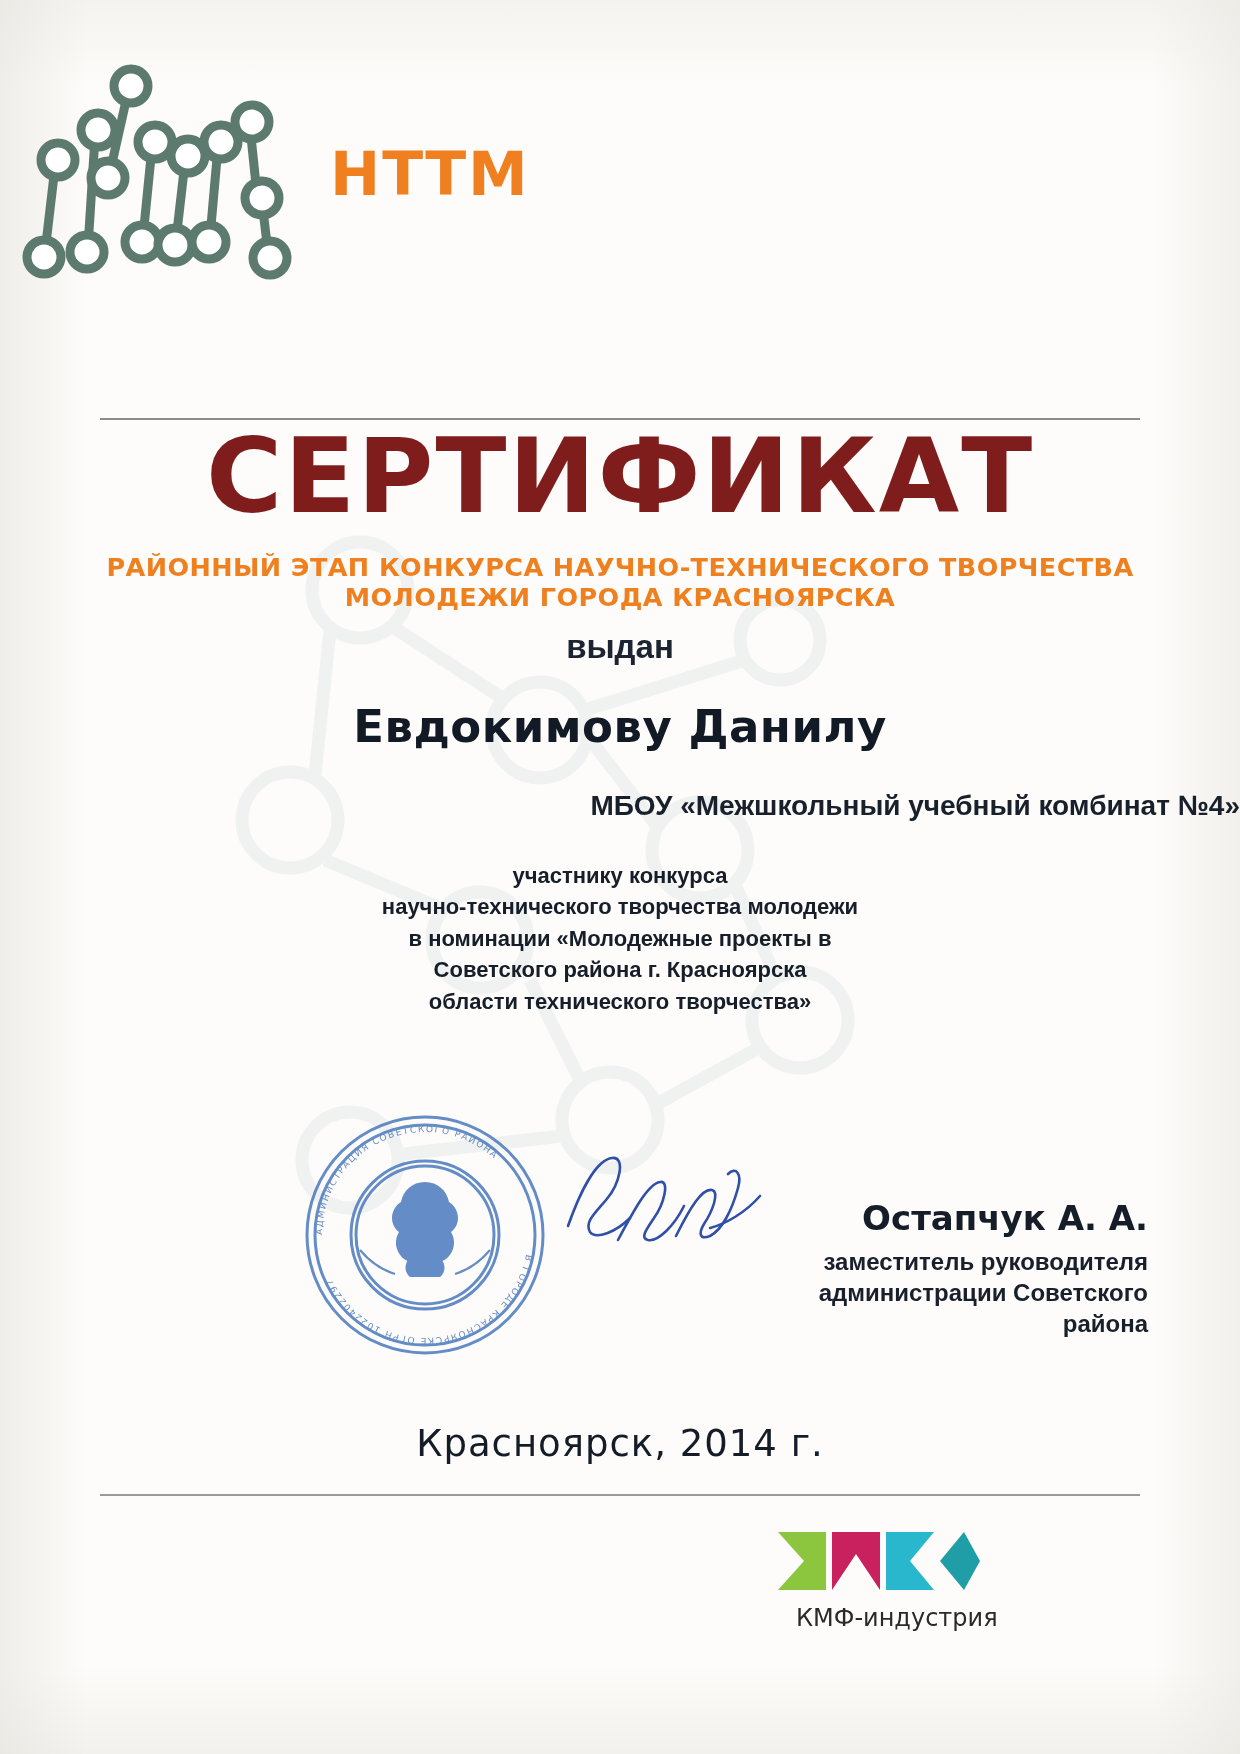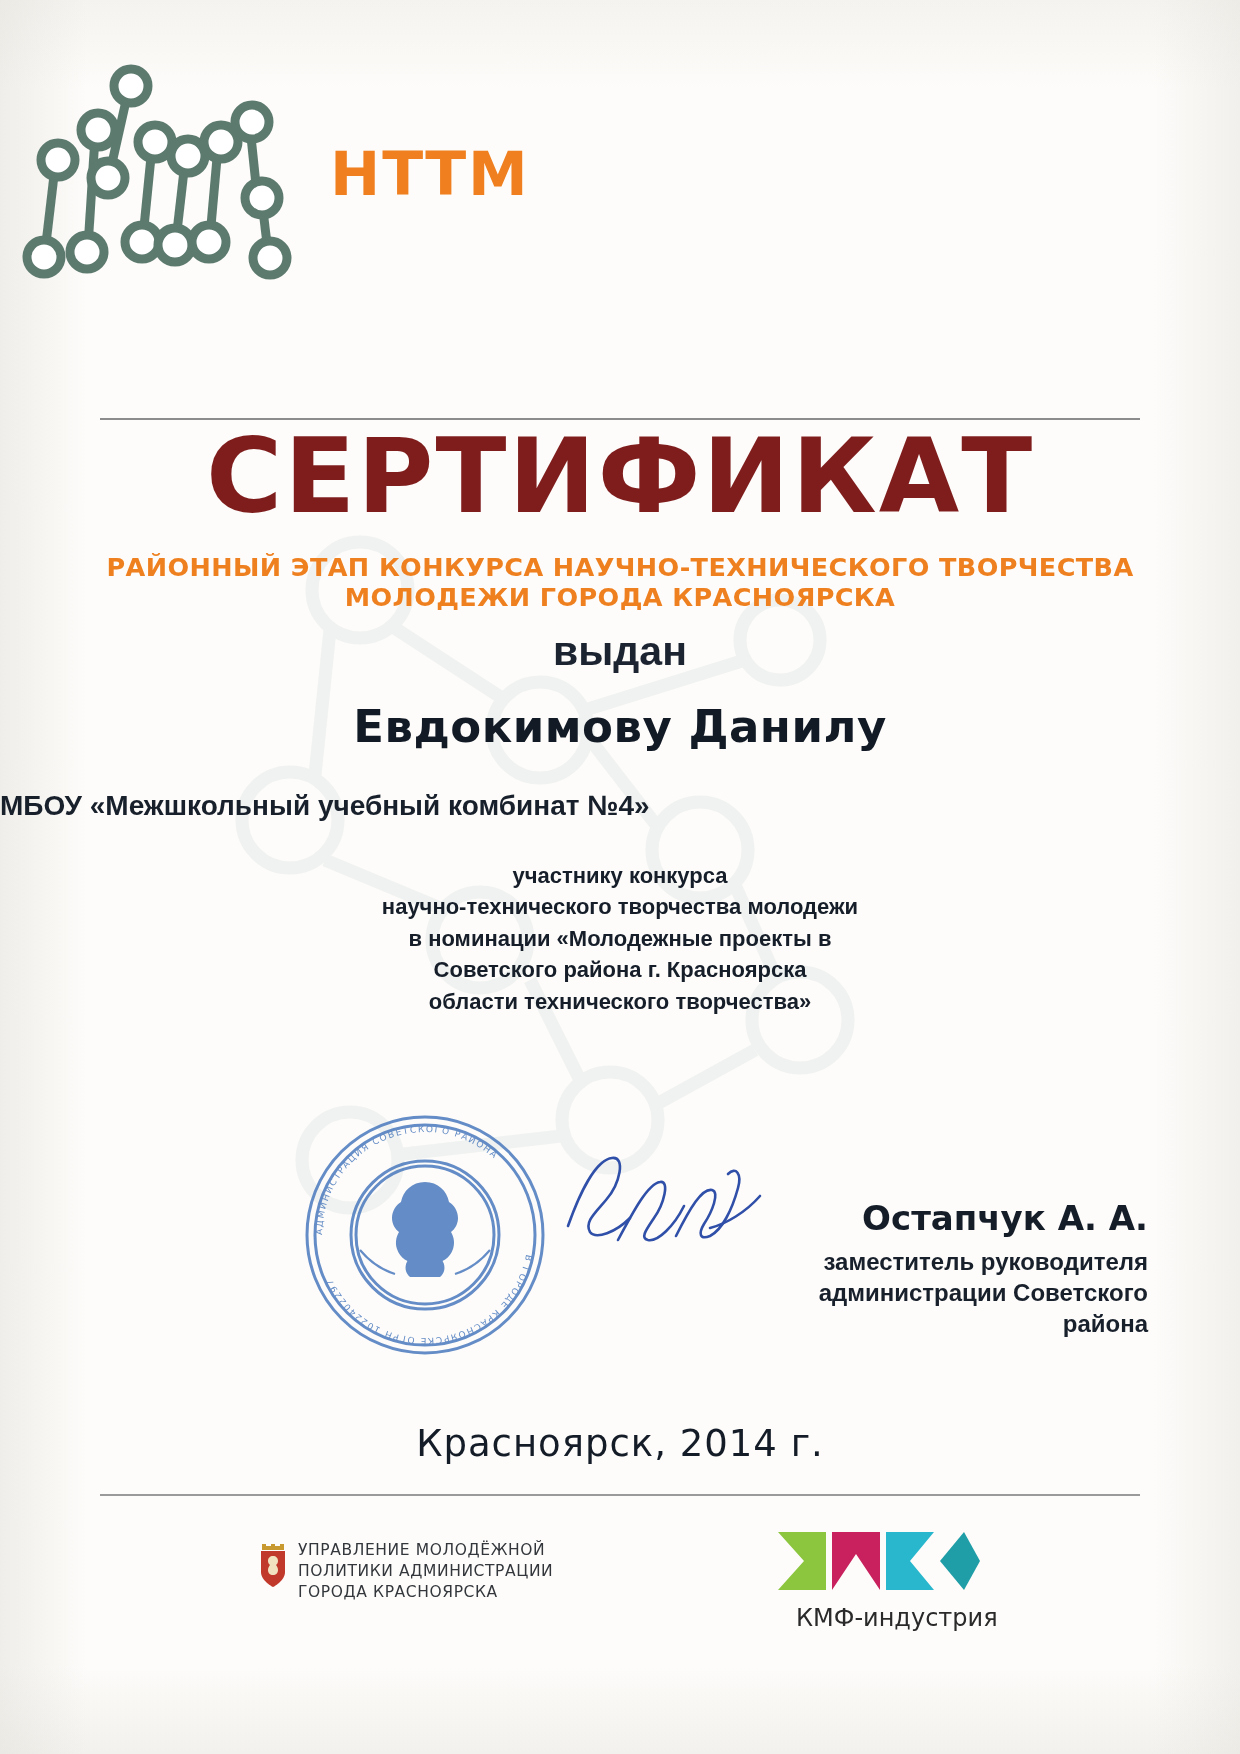--- a/index.html
+++ b/index.html
@@ -94,39 +94,39 @@
   }
   .subtitle .line2 { display: block; }
 
   
   .issued-to {
     position: absolute;
     left: 0; right: 0;
     top: 628px;
     text-align: center;
     font-weight: 700;
-    font-size: 41px;
+    font-size: 33px;
     color: #1c2431;
   }
   .recipient {
     position: absolute;
     left: 0; right: 0;
     top: 700px;
     text-align: center;
     font-family: "DejaVu Sans", sans-serif;
     font-weight: 700;
     font-size: 45px;
     letter-spacing: 0.5px;
     color: #121a26;
   }
   .org {
     position: absolute;
     left: 0; right: 0;
     top: 790px;
-    text-align: left;
+    text-align: right;
     font-weight: 700;
     font-size: 28px;
     color: #18202c;
   }
   .reason {
     position: absolute;
     left: 70px; right: 70px;
     top: 860px;
     text-align: center;
     font-weight: 700;
@@ -359,33 +359,20 @@
     <span>администрации Советского</span><br>
     <span>района</span>
   </div>
 
   <div class="place-year">Красноярск, 2014 г.</div>
 
   <div class="rule rule-bottom"></div>
 
   <div class="footer">
 
-    <div class="footer-left">
-      <svg class="coat" viewBox="0 0 30 48">
-        <path d="M4 4h22v4H4z" fill="#c8992e"></path>
-        <path d="M4 2h4v4H4zM13 2h4v4h-4zM22 2h4v4h-4z" fill="#c8992e"></path>
-        <path d="M3 9h24v21c0 9-12 15-12 15S3 39 3 30z" fill="#c0392b"></path>
-        <path d="M15 14c-3 0-5 2-5 5 0 2 1 3 2 4-1 1-2 3-2 5 0 3 2 5 5 5s5-2 5-5c0-2-1-4-2-5 1-1 2-2 2-4 0-3-2-5-5-5z" fill="#f2e3c0"></path>
-      </svg>
-      <div class="footer-left-text">
-        <div>УПРАВЛЕНИЕ МОЛОДЁЖНОЙ</div>
-        <div>ПОЛИТИКИ АДМИНИСТРАЦИИ</div>
-        <div>ГОРОДА КРАСНОЯРСКА</div>
-      </div>
-    </div>
 
     <div class="footer-right">
       <svg class="kmf-marks" width="210" height="66" viewBox="0 0 210 66">
         <path d="M4 4 H52 V62 H4 L30 33 Z" fill="#8cc63f"></path>
         <path d="M58 62 V4 H106 V62 L82 26 Z" fill="#c9215e"></path>
         <path d="M112 4 H160 L136 33 L160 62 H112 Z" fill="#29b7cd"></path>
         <path d="M166 33 L190 4 L206 33 L190 62 Z" fill="#1f9ea8"></path>
       </svg>
       <div class="kmf-caption">
         <b>КМФ</b><span>-индустрия</span>

